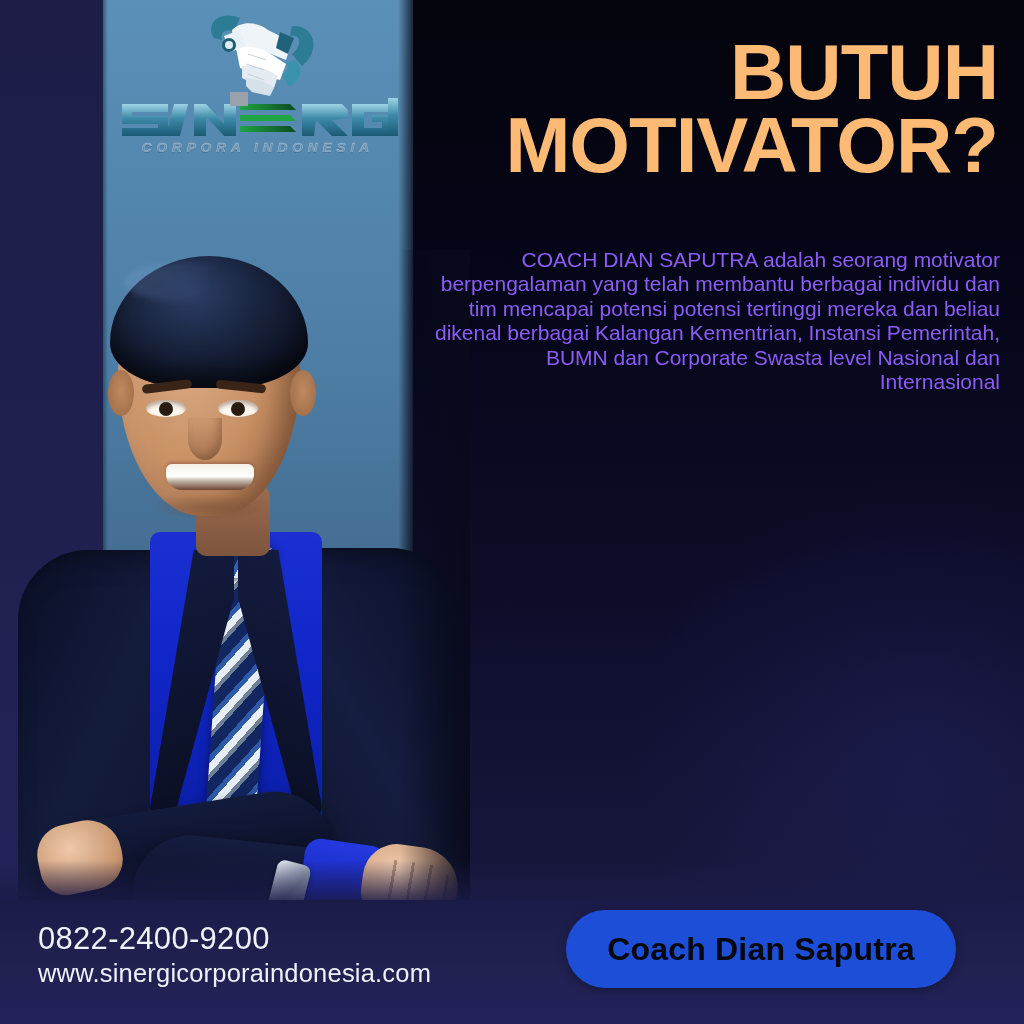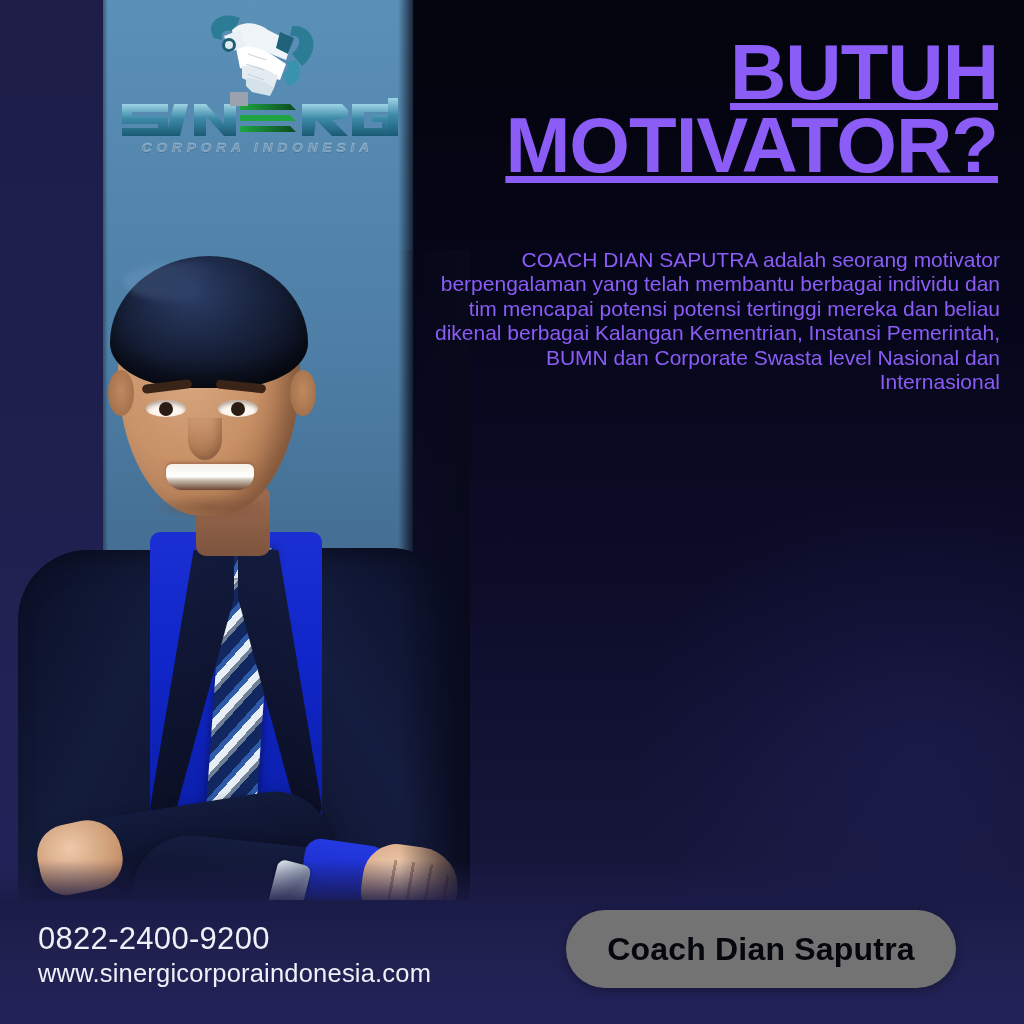--- a/index.html
+++ b/index.html
@@ -232,45 +232,44 @@
   }
   .p-edge-fade {
     position:absolute; left:400px; top:0; width:70px; height:774px;
     background:linear-gradient(to right,rgba(8,10,26,0),rgba(8,10,26,.9));
   }
 
   
   .headline {
     position:absolute; right:26px; top:36px; width:560px;
     text-align:right;
-    color:#8b5cf6;
+    color:#fdba74;
     font-size:78px; font-weight:700; line-height:.94;
     letter-spacing:-1px;
-    text-decoration:underline;
   }
   .headline .l2 { display:block; }
   .body-copy {
     position:absolute; right:24px; top:248px; width:566px;
     text-align:right;
     color:#8b5cf6;
     font-size:21px; font-weight:400; line-height:1.165;
   }
 
   
   .contact {
     position:absolute; left:38px; top:922px; width:470px;
     color:#eef1f7;
   }
   .contact .phone { font-size:31px; letter-spacing:.3px; line-height:1.1; }
   .contact .site  { font-size:25.5px; letter-spacing:.2px; line-height:1.25; margin-top:2px; }
   .cta {
     position:absolute; left:566px; top:910px;
     width:390px; height:78px;
     border-radius:39px;
-    background:#737373;
+    background:#1d4ed8;
     display:flex; align-items:center; justify-content:center;
     color:#05070c;
     font-size:32px; font-weight:700; letter-spacing:.2px;
     box-shadow:0 2px 10px rgba(0,0,0,.35);
   }
 </style>
 </head>
 <body>
 
 <div id="poster">

